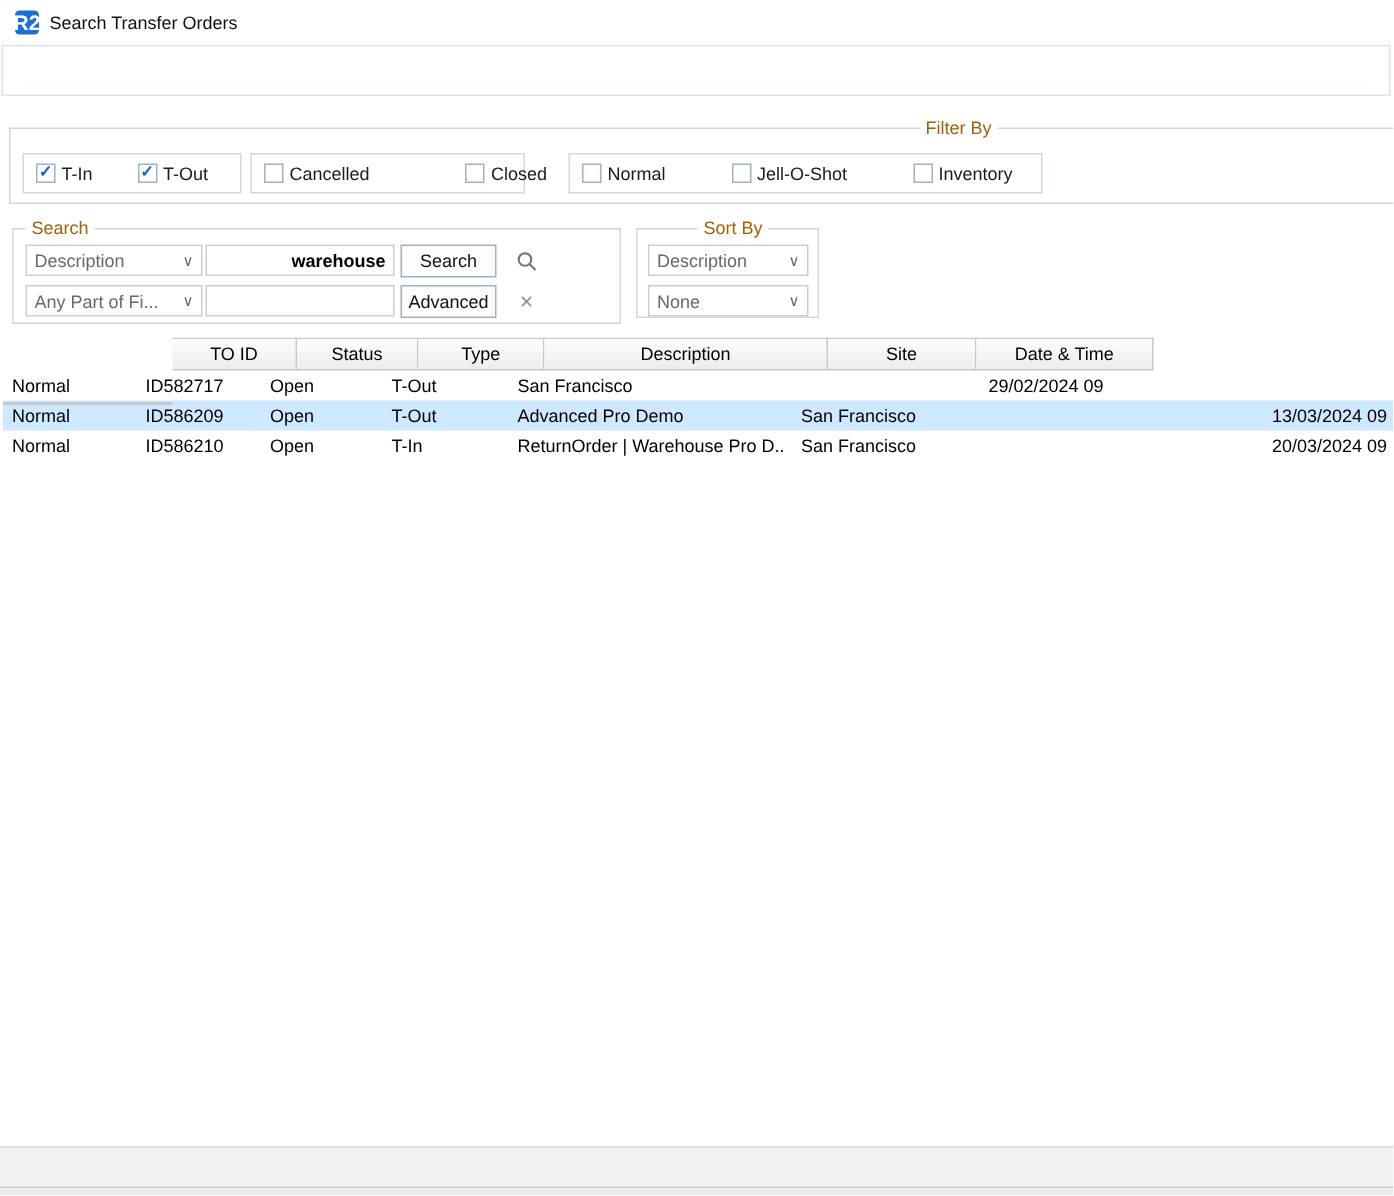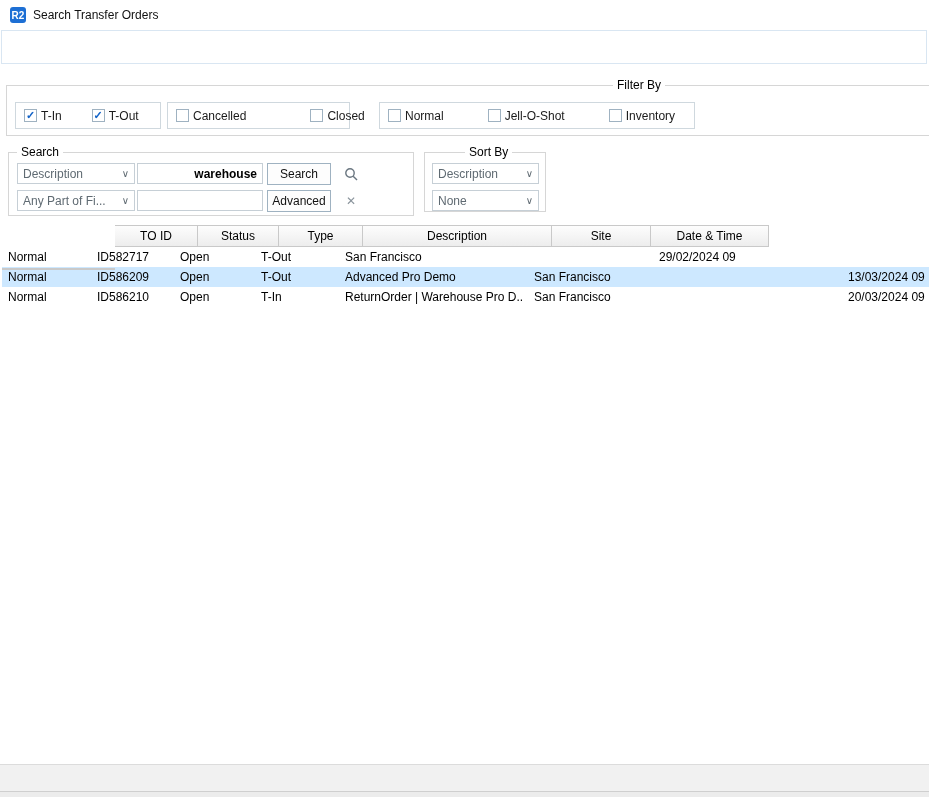--- a/index.html
+++ b/index.html
@@ -3,27 +3,27 @@
 <meta charset="utf-8">
 <style>
   * { margin:0; padding:0; box-sizing:border-box; }
   html,body { width:929px; height:797px; }
   body { font-family:"Liberation Sans", sans-serif; font-size:12px; color:#000; background:#fff; }
   .window { position:relative; width:929px; height:797px; overflow:hidden; background:#fff; }
   .abs { position:absolute; }
 
   .titlebar { left:0; top:0; width:929px; height:30px; background:#fff; }
   .app-icon { position:absolute; left:10px; top:7px; width:16px; height:16px; border-radius:3px;
-              color:#fff; font-size:10px; font-weight:bold; display:flex; align-items:center; justify-content:center; }
+              color:#fff; font-size:14px; font-weight:bold; display:flex; align-items:center; justify-content:center; }
   .title-text { position:absolute; left:33px; top:8px; font-size:12px; color:#111; }
 
   .toolbar { left:1px; top:30px; width:926px; height:34px; border:1px solid #d9e6f2; background:#fff; }
 
   .groupbox { position:absolute; border:1px solid #d6d6d6; background:#fff; }
-  .legend { position:absolute; top:-8px; background:#fff; padding:0 4px; color:#000000; white-space:nowrap; }
+  .legend { position:absolute; top:-8px; background:#fff; padding:0 4px; color:#a16207; white-space:nowrap; }
 
   .cbgroup { position:absolute; top:16px; height:27px; border:1px solid #cfd8de; display:flex; align-items:center; padding-left:8px; background:#fff; }
   .cbgroup0 { left:8px;   width:146px; gap:30px; }
   .cbgroup1 { left:160px; width:183px; gap:64px; }
   .cbgroup2 { left:372px; width:316px; gap:44px; }
   .cb { display:flex; align-items:center; gap:4px; cursor:default; }
   .cbbox { width:13px; height:13px; border:1px solid #9fb2c1; background:#fff; font-size:11px; font-weight:bold;
            line-height:11px; display:flex; align-items:center; justify-content:center; flex:none; }
   .cbtext { color:#1a1a1a; white-space:nowrap; }
 

